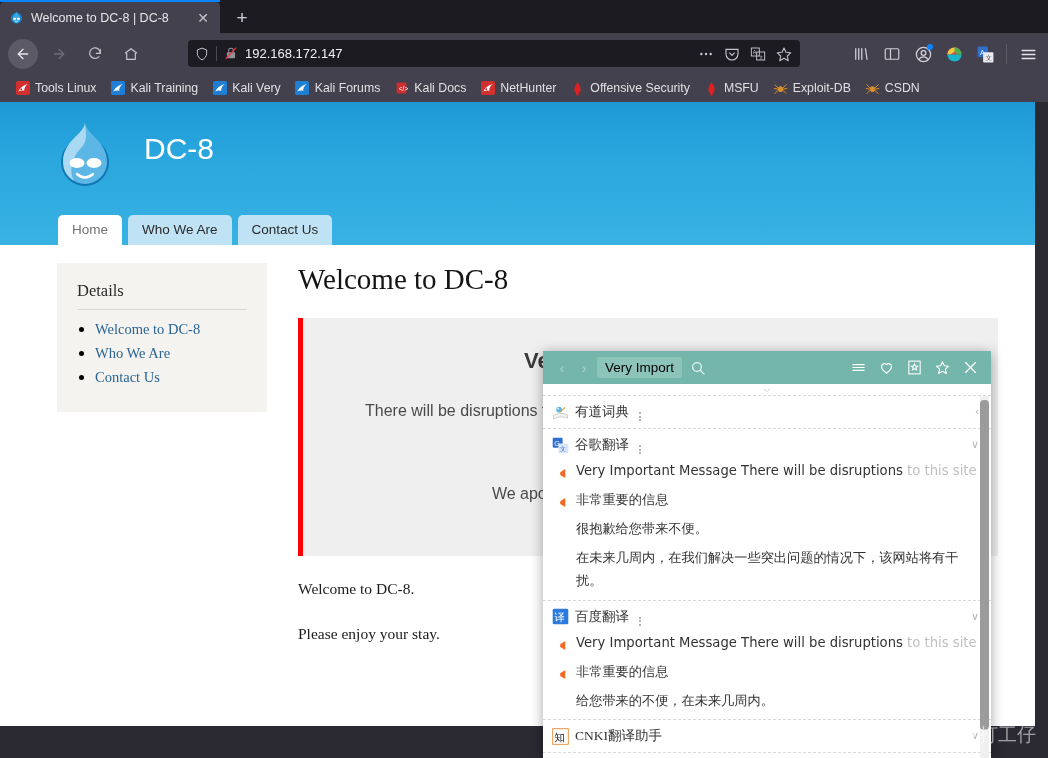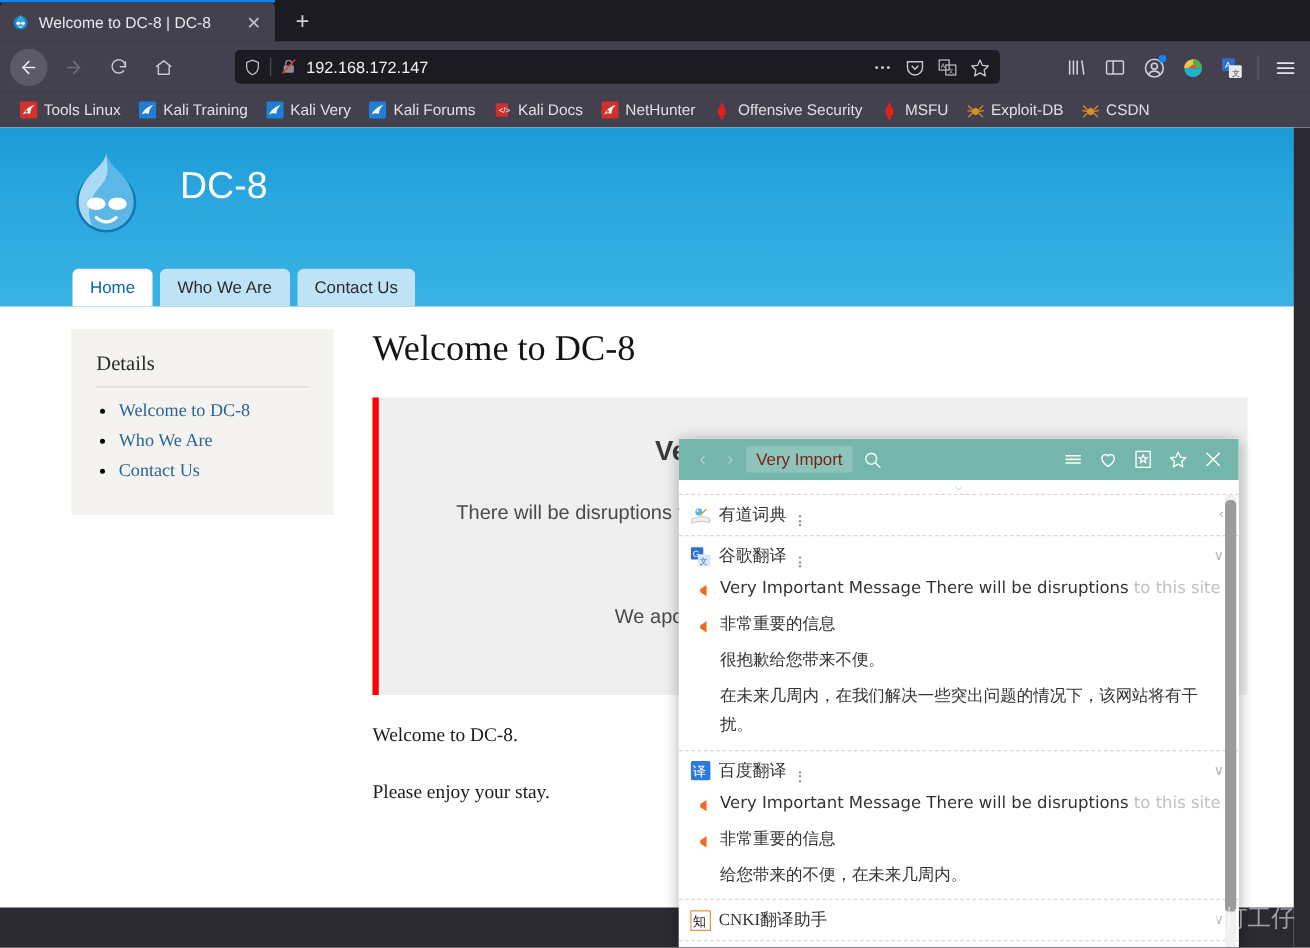--- a/index.html
+++ b/index.html
@@ -112,21 +112,21 @@
   }
   .tabs-row {
     position: absolute; left: 58px; bottom: 0; display: flex; align-items: flex-end; gap: 6px;
   }
   .ptab {
     background: #bfe2f4; color: #2b2b2b; font-size: 13.5px;
     padding: 8px 14px 9px 14px;
     border-top-left-radius: 5px; border-top-right-radius: 5px;
     cursor: pointer; line-height: 1;
   }
-  .ptab.active { background: #ffffff; color: #0369a1; }
+  .ptab.active { background: #ffffff; color: #737373; }
 
   .content-area { position: relative; width: 1035px; }
   .sidebar {
     position: absolute; left: 57px; top: 18px; width: 210px;
     background: #f4f3ef; padding: 18px 20px 20px 20px;
   }
   .sidebar h2 {
     font-family: "Liberation Serif", serif; font-size: 16.5px; font-weight: 400;
     color: #2b2b2b; padding-bottom: 8px; border-bottom: 1px solid #ddd9d1;
     margin-bottom: 10px;
@@ -180,21 +180,21 @@
   }
   .popup-header {
     height: 33px; background: #74b6ab; display: flex; align-items: center;
     padding: 0 8px; flex: 0 0 33px;
   }
   .ph-nav {
     width: 22px; height: 22px; display:flex; align-items:center; justify-content:center;
     color: #a8d3cb; font-size: 15px; cursor: pointer;
   }
   .ph-query {
-    background: #8cc4ba; color: #7f1d1d; font-size: 13.5px;
+    background: #8cc4ba; color: #000000; font-size: 13.5px;
     padding: 3px 8px; border-radius: 2px; margin-left: 2px; white-space: nowrap;
     cursor: pointer;
   }
   .ph-search {
     width: 24px; height: 24px; margin-left: 4px;
     display:flex; align-items:center; justify-content:center; color:#e4f2ef; cursor:pointer;
   }
   .ph-spacer { flex: 1; }
   .ph-icon {
     width: 26px; height: 26px; display:flex; align-items:center; justify-content:center;

